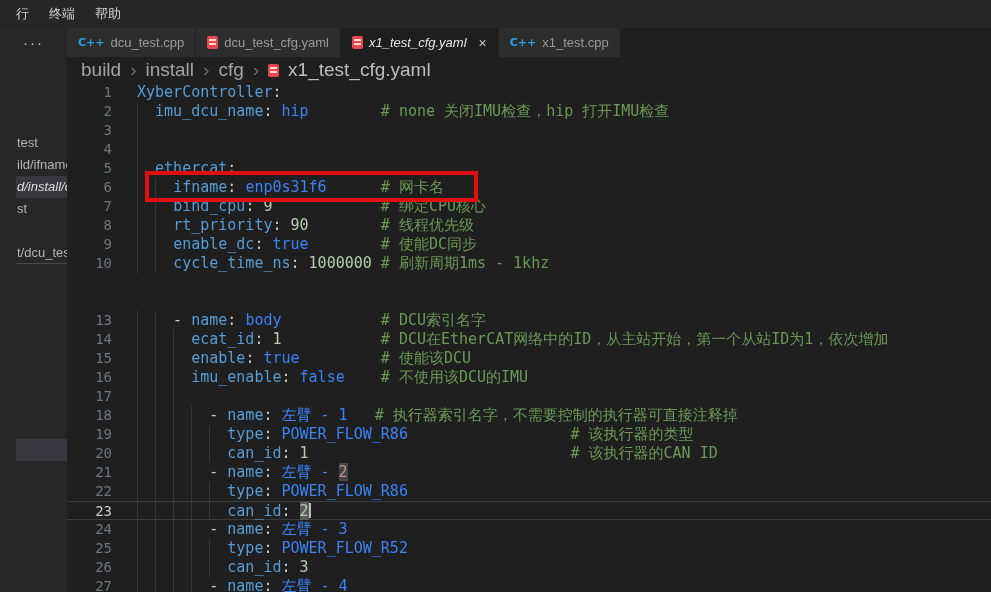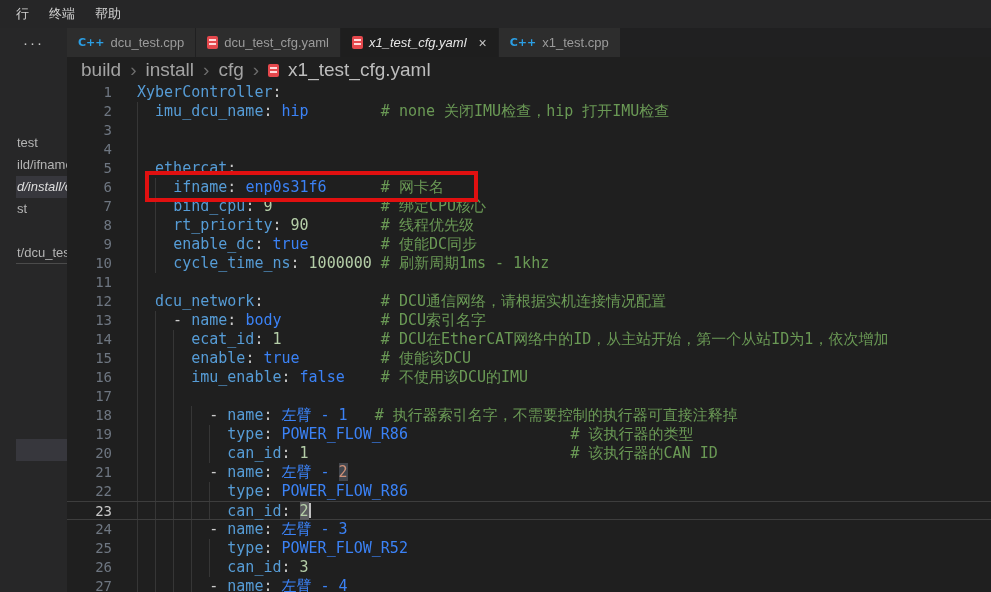--- a/index.html
+++ b/index.html
@@ -107,22 +107,20 @@
       <div class="row" style="top: 0px;"><span class="num">1</span><span class="code"><span class="seg-k">XyberController</span><span class="seg-p">:</span></span></div>
       <div class="row" style="top: 19px;"><span class="num">2</span><span class="guide" style="left: 70px;"></span><span class="code"><span class="seg-p">  </span><span class="seg-k">imu_dcu_name</span><span class="seg-p">: </span><span class="seg-s">hip</span><span class="seg-c">        # none 关闭IMU检查，hip 打开IMU检查</span></span></div>
       <div class="row" style="top: 38px;"><span class="num">3</span><span class="guide" style="left: 70px;"></span></div>
       <div class="row" style="top: 57px;"><span class="num">4</span><span class="guide" style="left: 70px;"></span><span class="code"></span></div>
       <div class="row" style="top: 76px;"><span class="num">5</span><span class="guide" style="left: 70px;"></span><span class="code"><span class="seg-p">  </span><span class="seg-k">ethercat</span><span class="seg-p">:</span></span></div>
       <div class="row" style="top: 95px;"><span class="num">6</span><span class="guide" style="left: 70px;"></span><span class="guide" style="left: 88px;"></span><span class="code"><span class="seg-p">    </span><span class="seg-k">ifname</span><span class="seg-p">: </span><span class="seg-s">enp0s31f6</span><span class="seg-c">      # 网卡名</span></span></div>
       <div class="row" style="top: 114px;"><span class="num">7</span><span class="guide" style="left: 70px;"></span><span class="guide" style="left: 88px;"></span><span class="code"><span class="seg-p">    </span><span class="seg-k">bind_cpu</span><span class="seg-p">: </span><span class="seg-n">9</span><span class="seg-c">            # 绑定CPU核心</span></span></div>
       <div class="row" style="top: 133px;"><span class="num">8</span><span class="guide" style="left: 70px;"></span><span class="guide" style="left: 88px;"></span><span class="code"><span class="seg-p">    </span><span class="seg-k">rt_priority</span><span class="seg-p">: </span><span class="seg-n">90</span><span class="seg-c">        # 线程优先级</span></span></div>
       <div class="row" style="top: 152px;"><span class="num">9</span><span class="guide" style="left: 70px;"></span><span class="guide" style="left: 88px;"></span><span class="code"><span class="seg-p">    </span><span class="seg-k">enable_dc</span><span class="seg-p">: </span><span class="seg-s">true</span><span class="seg-c">        # 使能DC同步</span></span></div>
       <div class="row" style="top: 171px;"><span class="num">10</span><span class="guide" style="left: 70px;"></span><span class="guide" style="left: 88px;"></span><span class="code"><span class="seg-p">    </span><span class="seg-k">cycle_time_ns</span><span class="seg-p">: </span><span class="seg-n">1000000</span><span class="seg-c"> # 刷新周期1ms - 1khz</span></span></div>
-      <div class="row" style="top: 190px;"><span class="num">11</span><span class="guide" style="left: 70px;"></span><span class="code"></span></div>
-      <div class="row" style="top: 209px;"><span class="num">12</span><span class="guide" style="left: 70px;"></span><span class="code"><span class="seg-p">  </span><span class="seg-k">dcu_network</span><span class="seg-p">:</span><span class="seg-c">             # DCU通信网络，请根据实机连接情况配置</span></span></div>
       <div class="row" style="top: 228px;"><span class="num">13</span><span class="guide" style="left: 70px;"></span><span class="guide" style="left: 88px;"></span><span class="code"><span class="seg-p">    - </span><span class="seg-k">name</span><span class="seg-p">: </span><span class="seg-s">body</span><span class="seg-c">           # DCU索引名字</span></span></div>
       <div class="row" style="top: 247px;"><span class="num">14</span><span class="guide" style="left: 70px;"></span><span class="guide" style="left: 88px;"></span><span class="guide" style="left: 106px;"></span><span class="code"><span class="seg-p">      </span><span class="seg-k">ecat_id</span><span class="seg-p">: </span><span class="seg-n">1</span><span class="seg-c">           # DCU在EtherCAT网络中的ID，从主站开始，第一个从站ID为1，依次增加</span></span></div>
       <div class="row" style="top: 266px;"><span class="num">15</span><span class="guide" style="left: 70px;"></span><span class="guide" style="left: 88px;"></span><span class="guide" style="left: 106px;"></span><span class="code"><span class="seg-p">      </span><span class="seg-k">enable</span><span class="seg-p">: </span><span class="seg-s">true</span><span class="seg-c">         # 使能该DCU</span></span></div>
       <div class="row" style="top: 285px;"><span class="num">16</span><span class="guide" style="left: 70px;"></span><span class="guide" style="left: 88px;"></span><span class="guide" style="left: 106px;"></span><span class="code"><span class="seg-p">      </span><span class="seg-k">imu_enable</span><span class="seg-p">: </span><span class="seg-s">false</span><span class="seg-c">    # 不使用该DCU的IMU</span></span></div>
       <div class="row" style="top: 304px;"><span class="num">17</span><span class="guide" style="left: 70px;"></span><span class="guide" style="left: 88px;"></span><span class="guide" style="left: 106px;"></span></div>
       <div class="row" style="top: 323px;"><span class="num">18</span><span class="guide" style="left: 70px;"></span><span class="guide" style="left: 88px;"></span><span class="guide" style="left: 106px;"></span><span class="guide" style="left: 124px;"></span><span class="code"><span class="seg-p">        - </span><span class="seg-k">name</span><span class="seg-p">: </span><span class="seg-s">左臂 - 1</span><span class="seg-c">   # 执行器索引名字，不需要控制的执行器可直接注释掉</span></span></div>
       <div class="row" style="top: 342px;"><span class="num">19</span><span class="guide" style="left: 70px;"></span><span class="guide" style="left: 88px;"></span><span class="guide" style="left: 106px;"></span><span class="guide" style="left: 124px;"></span><span class="guide" style="left: 142px;"></span><span class="code"><span class="seg-p">          </span><span class="seg-k">type</span><span class="seg-p">: </span><span class="seg-s">POWER_FLOW_R86</span><span class="seg-c">                  # 该执行器的类型</span></span></div>
       <div class="row" style="top: 361px;"><span class="num">20</span><span class="guide" style="left: 70px;"></span><span class="guide" style="left: 88px;"></span><span class="guide" style="left: 106px;"></span><span class="guide" style="left: 124px;"></span><span class="guide" style="left: 142px;"></span><span class="code"><span class="seg-p">          </span><span class="seg-k">can_id</span><span class="seg-p">: </span><span class="seg-n">1</span><span class="seg-c">                             # 该执行器的CAN ID</span></span></div>
       <div class="row" style="top: 380px;"><span class="num">21</span><span class="guide" style="left: 70px;"></span><span class="guide" style="left: 88px;"></span><span class="guide" style="left: 106px;"></span><span class="guide" style="left: 124px;"></span><span class="code"><span class="seg-p">        - </span><span class="seg-k">name</span><span class="seg-p">: </span><span class="seg-s">左臂 - </span><span class="seg-h1">2</span></span></div>
       <div class="row" style="top: 399px;"><span class="num">22</span><span class="guide" style="left: 70px;"></span><span class="guide" style="left: 88px;"></span><span class="guide" style="left: 106px;"></span><span class="guide" style="left: 124px;"></span><span class="guide" style="left: 142px;"></span><span class="code"><span class="seg-p">          </span><span class="seg-k">type</span><span class="seg-p">: </span><span class="seg-s">POWER_FLOW_R86</span></span></div>

